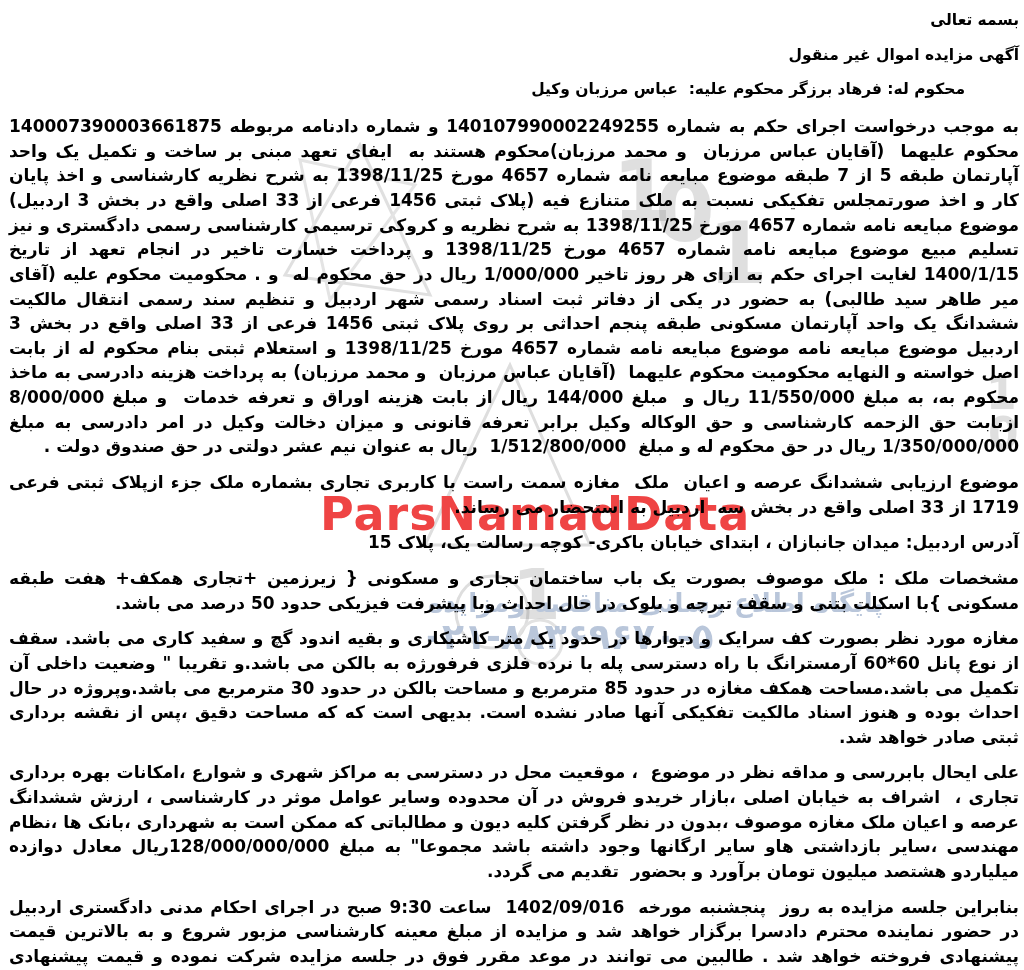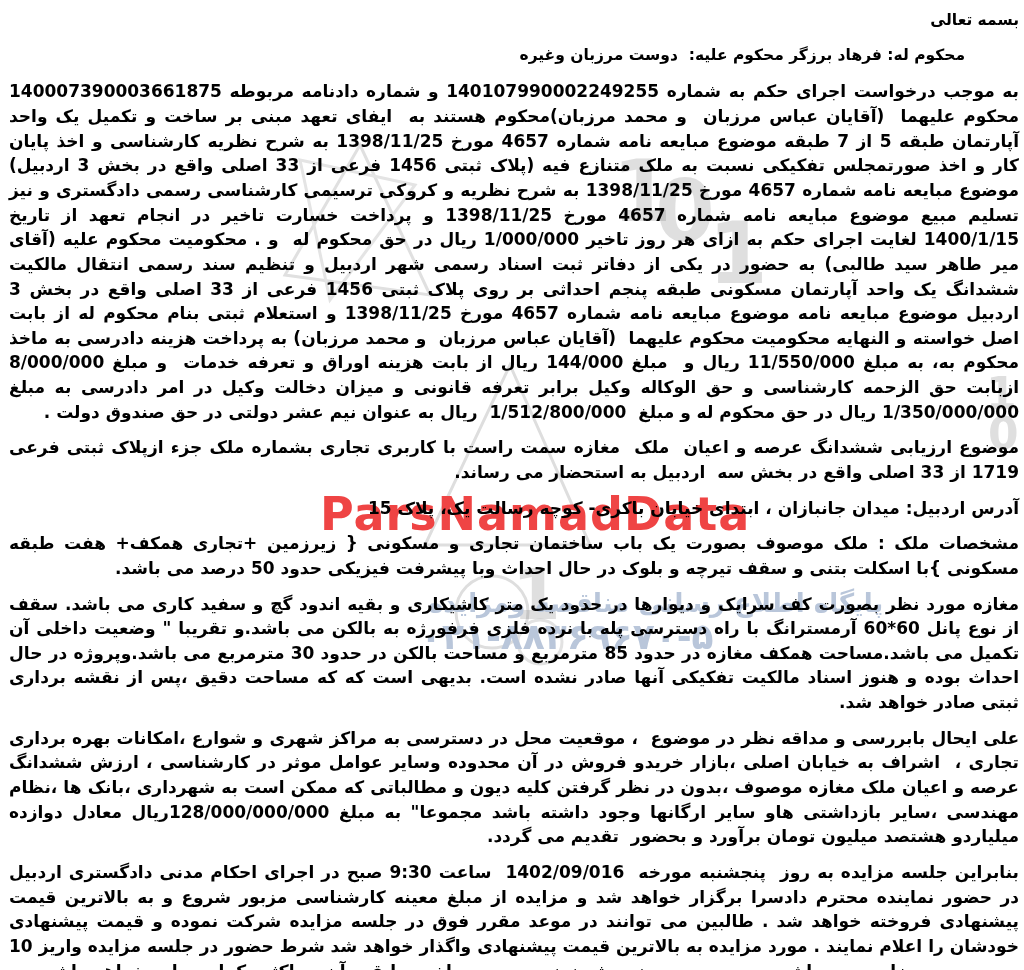--- a/index.html
+++ b/index.html
@@ -101,21 +101,22 @@
   <div class="wm-digit" style="top:372px; left:986px; font-size:44px;">1</div>
   <div class="wm-digit" style="top:412px; left:988px; font-size:44px;">0</div>
   <div class="wm-digit" style="top:560px; left:512px; font-size:70px;">1</div>
   <div class="wm-brand">ParsNamadData</div>
   <div class="wm-fa">پایگاه اطلاع رسانی مناقصه ومزایده</div>
   <div class="wm-phone">۰۲۱-۸۸۳۶۹۶۷۰-۵</div>
 </div>
 
 <div class="doc">
   <div class="hline">بسمه تعالی</div>
-  <div class="hline parties">محکوم له: فرهاد برزگر محکوم علیه:  دوست مرزبان وغیره</div>
+  <div class="hline">آگهی مزایده اموال غیر منقول</div>
+  <div class="hline parties">محکوم له: فرهاد برزگر محکوم علیه:  عباس مرزبان وکیل</div>
 
   <p class="para">به موجب درخواست اجرای حکم به شماره 140107990002249255 و شماره دادنامه مربوطه 140007390003661875 محکوم علیهما  (آقایان عباس مرزبان  و محمد مرزبان)محکوم هستند به  ایفای تعهد مبنی بر ساخت و تکمیل یک واحد آپارتمان طبقه 5 از 7 طبقه موضوع مبایعه نامه شماره 4657 مورخ 1398/11/25 به شرح نظریه کارشناسی و اخذ پایان کار و اخذ صورتمجلس تفکیکی نسبت به ملک متنازع فیه (پلاک ثبتی 1456 فرعی از 33 اصلی واقع در بخش 3 اردبیل) موضوع مبایعه نامه شماره 4657 مورخ 1398/11/25 به شرح نظریه و کروکی ترسیمی کارشناسی رسمی دادگستری و نیز تسلیم مبیع موضوع مبایعه نامه شماره 4657 مورخ 1398/11/25 و پرداخت خسارت تاخیر در انجام تعهد از تاریخ 1400/1/15 لغایت اجرای حکم به ازای هر روز تاخیر 1/000/000 ریال در حق محکوم له  و . محکومیت محکوم علیه (آقای میر طاهر سید طالبی) به حضور در یکی از دفاتر ثبت اسناد رسمی شهر اردبیل و تنظیم سند رسمی انتقال مالکیت ششدانگ یک واحد آپارتمان مسکونی طبقه پنجم احداثی بر روی پلاک ثبتی 1456 فرعی از 33 اصلی واقع در بخش 3 اردبیل موضوع مبایعه نامه موضوع مبایعه نامه شماره 4657 مورخ 1398/11/25 و استعلام ثبتی بنام محکوم له از بابت اصل خواسته و النهایه محکومیت محکوم علیهما  (آقایان عباس مرزبان  و محمد مرزبان) به پرداخت هزینه دادرسی به ماخذ محکوم به، به مبلغ 11/550/000 ریال و  مبلغ 144/000 ریال از بابت هزینه اوراق و تعرفه خدمات  و مبلغ 8/000/000 ازبابت حق الزحمه کارشناسی و حق الوکاله وکیل برابر تعرفه قانونی و میزان دخالت وکیل در امر دادرسی به مبلغ 1/350/000/000 ریال در حق محکوم له و مبلغ  1/512/800/000  ریال به عنوان نیم عشر دولتی در حق صندوق دولت .</p>
   <p class="para">موضوع ارزیابی ششدانگ عرصه و اعیان  ملک  مغازه سمت راست با کاربری تجاری بشماره ملک جزء ازپلاک ثبتی فرعی  1719 از 33 اصلی واقع در بخش سه  اردبیل به استحضار می رساند.</p>
   <p class="para">آدرس اردبیل: میدان جانبازان ، ابتدای خیابان باکری- کوچه رسالت یک، پلاک 15</p>
   <p class="para">مشخصات ملک : ملک موصوف بصورت یک باب ساختمان تجاری و مسکونی { زیرزمین +تجاری همکف+ هفت طبقه مسکونی }با اسکلت بتنی و سقف تیرچه و بلوک در حال احداث وبا پیشرفت فیزیکی حدود 50 درصد می باشد.</p>
   <p class="para">مغازه مورد نظر بصورت کف سرایک و دیوارها در حدود یک متر کاشیکاری و بقیه اندود گچ و سفید کاری می باشد. سقف از نوع پانل 60*60 آرمسترانگ با راه دسترسی پله با نرده فلزی فرفورژه به بالکن می باشد.و تقریبا " وضعیت داخلی آن تکمیل می باشد.مساحت همکف مغازه در حدود 85 مترمربع و مساحت بالکن در حدود 30 مترمربع می باشد.وپروژه در حال احداث بوده و هنوز اسناد مالکیت تفکیکی آنها صادر نشده است. بدیهی است که که مساحت دقیق ،پس از نقشه برداری ثبتی صادر خواهد شد.</p>
   <p class="para">علی ایحال بابررسی و مداقه نظر در موضوع  ، موقعیت محل در دسترسی به مراکز شهری و شوارع ،امکانات بهره برداری تجاری ،  اشراف به خیابان اصلی ،بازار خریدو فروش در آن محدوده وسایر عوامل موثر در کارشناسی ، ارزش ششدانگ عرصه و اعیان ملک مغازه موصوف ،بدون در نظر گرفتن کلیه دیون و مطالباتی که ممکن است به شهرداری ،بانک ها ،نظام مهندسی ،سایر بازداشتی هاو سایر ارگانها وجود داشته باشد مجموعا" به مبلغ 128/000/000/000ریال معادل دوازده میلیاردو هشتصد میلیون تومان برآورد و بحضور  تقدیم می گردد.</p>
   <p class="para">بنابراین جلسه مزایده به روز  پنجشنبه مورخه  1402/09/016  ساعت 9:30 صبح در اجرای احکام مدنی دادگستری اردبیل در حضور نماینده محترم دادسرا برگزار خواهد شد و مزایده از مبلغ معینه کارشناسی مزبور شروع و به بالاترین قیمت پیشنهادی فروخته خواهد شد . طالبین می توانند در موعد مقرر فوق در جلسه مزایده شرکت نموده و قیمت پیشنهادی خودشان را اعلام نمایند . مورد مزایده به بالاترین قیمت پیشنهادی واگذار خواهد شد شرط حضور در جلسه مزایده واریز 10 درصد مورد مزایده می باشد و در صورت برنده شدن نسبت به پرداخت مابقی آن حداکثر یکماه مهلت خواهد داشت در صورت عدم واریزی در مهلت مقرره درصد واریزی به نفع صندوق دولت ضبط خواهد شد . ضمناً کلیه مخارج بعهده محکوم علیه می باشد.</p>
 
   <div class="footer-line">رضا رزم دوست -مدیر دفتر شعبه دوم اجرای احکام مدنی اردبیل</div>

